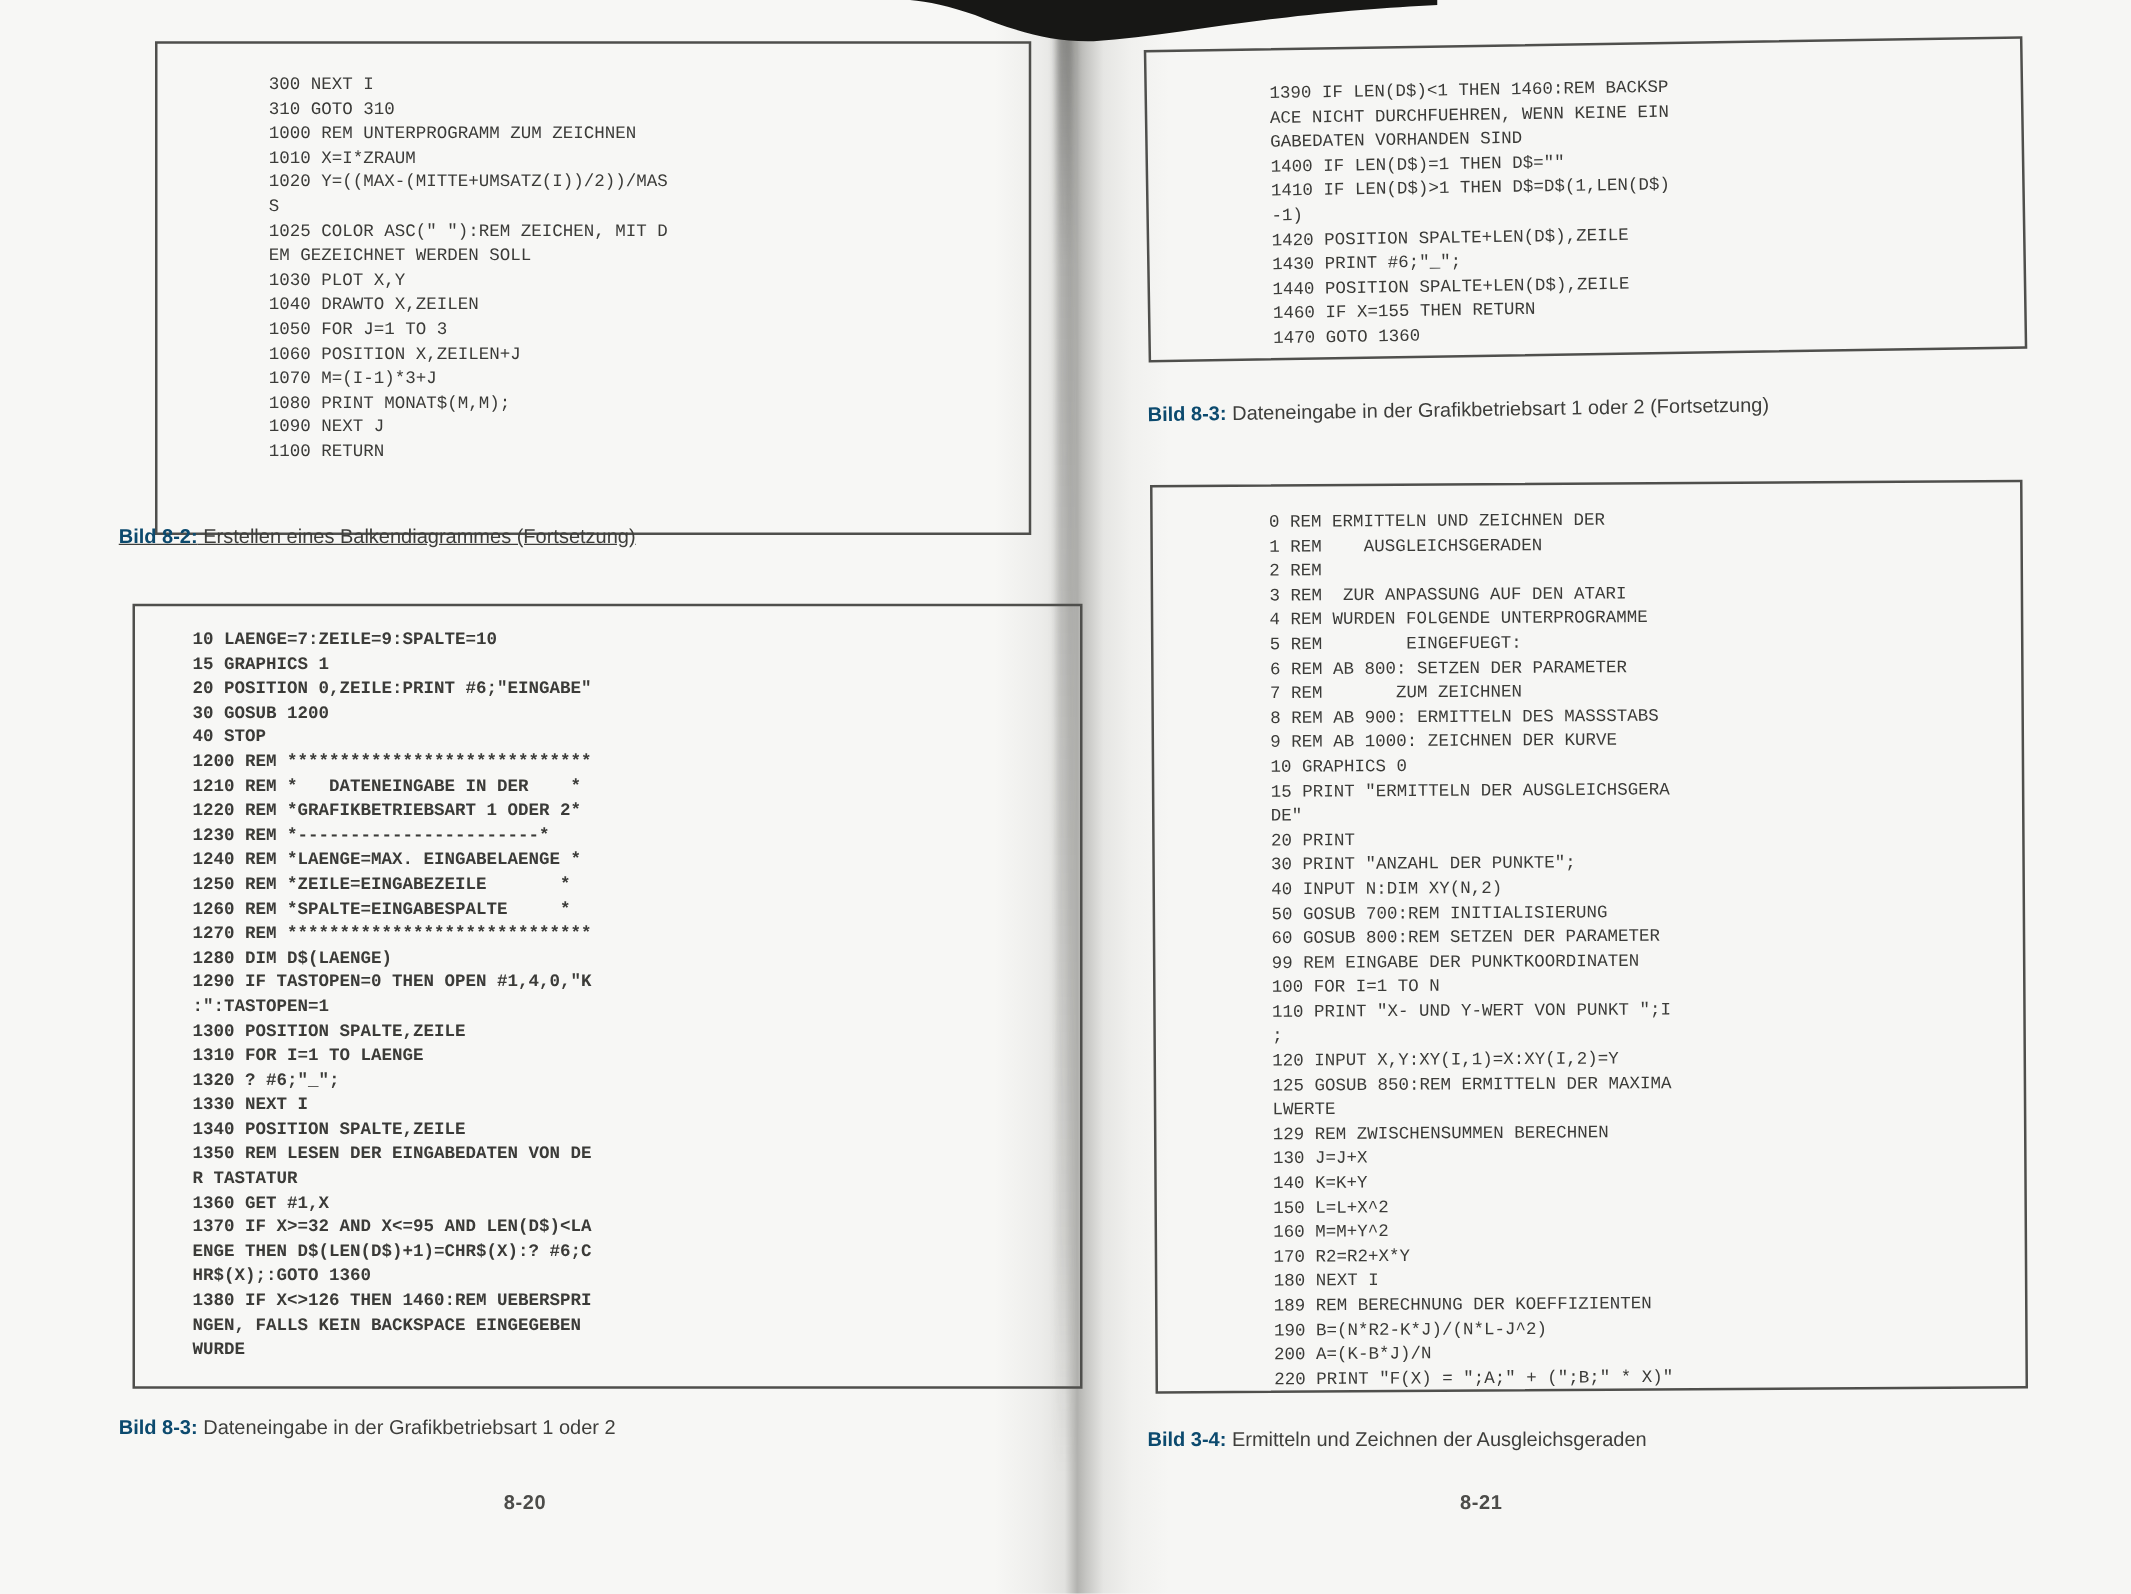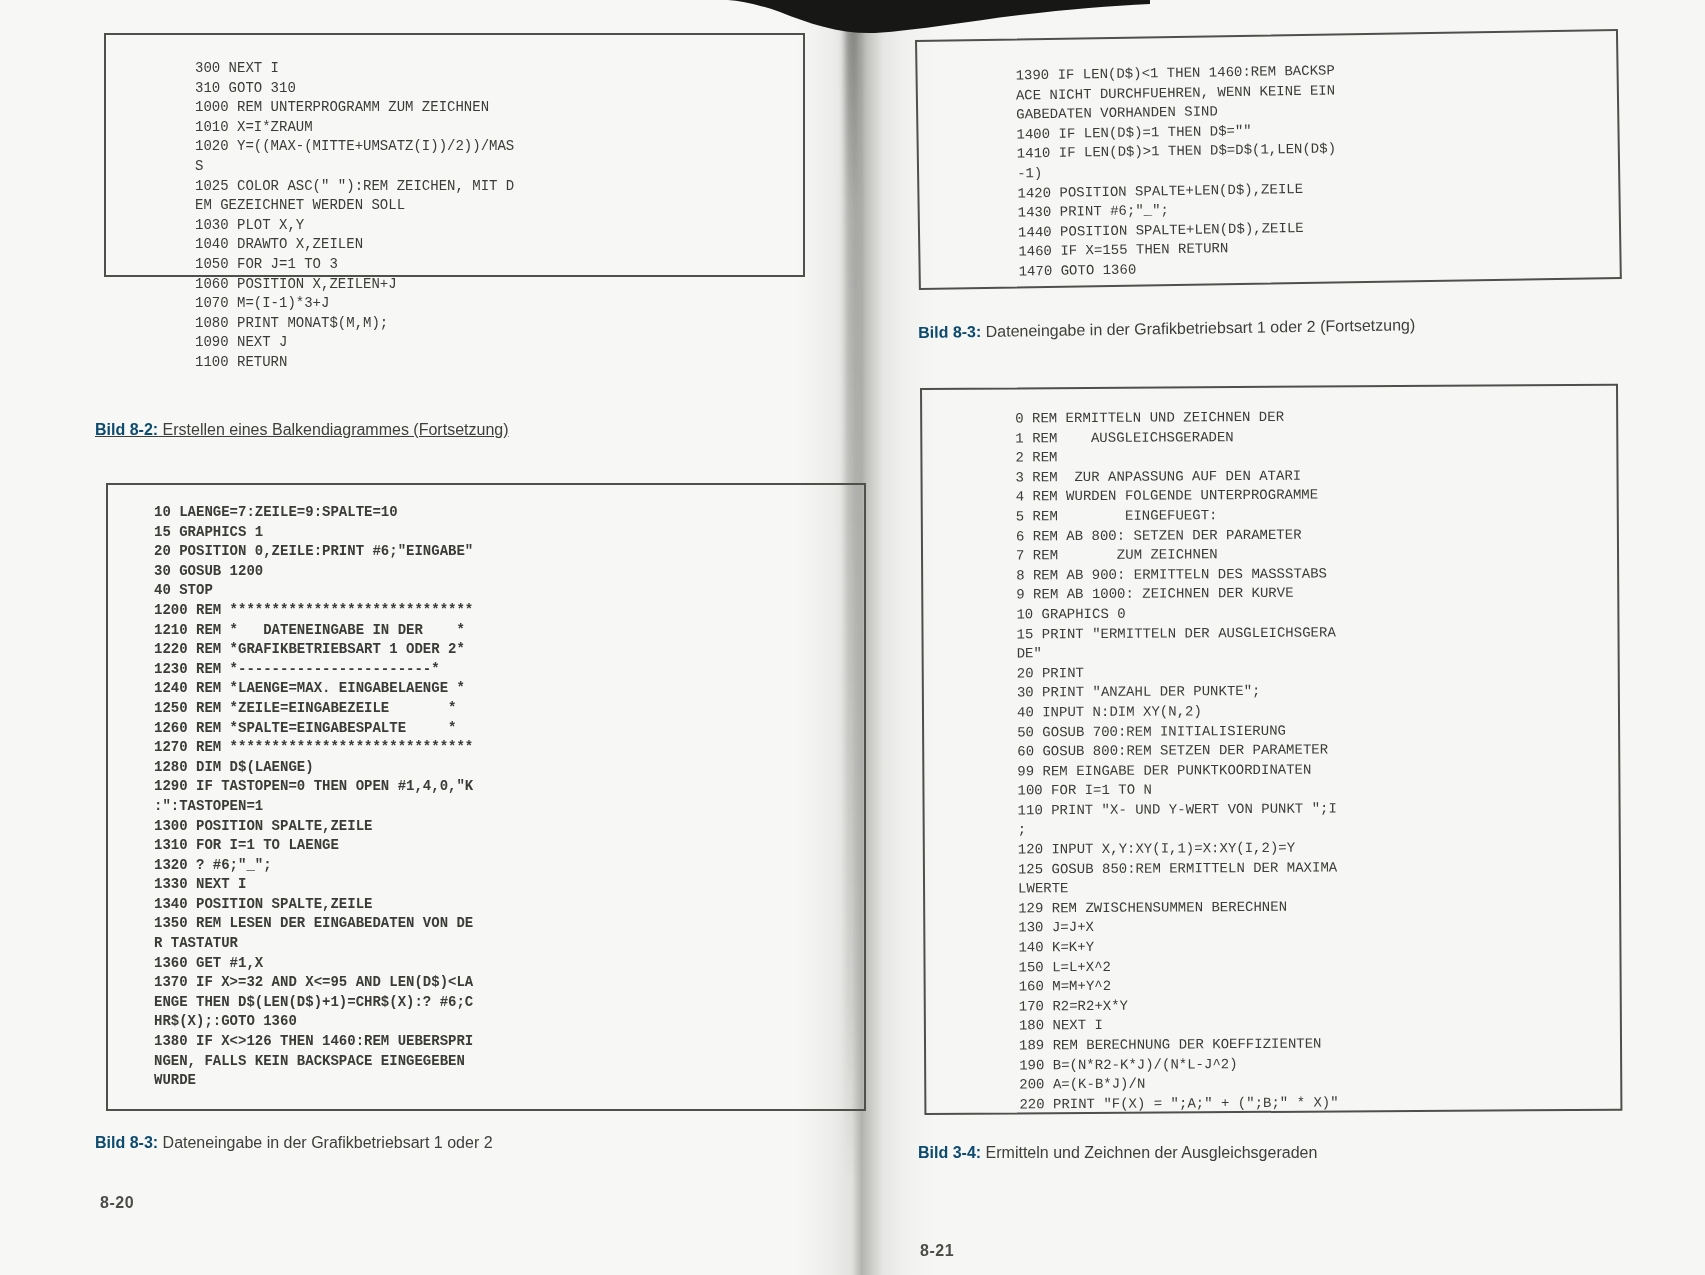--- a/index.html
+++ b/index.html
@@ -42,38 +42,38 @@
   }
   .code{
     font-family:"Liberation Mono","DejaVu Sans Mono",monospace;
     font-size:14px;line-height:19.6px;color:#3b3b38;white-space:pre;
   }
   .code-line{white-space:pre;}
 
   .caption{position:absolute;font-size:16px;color:#3e3e3b;white-space:nowrap;}
   .caption .cap-label{font-weight:bold;color:#0c4a6e;}
   .pagenum{position:absolute;font-size:16px;font-weight:bold;color:#4c4c49;
-    letter-spacing:0.5px;text-align:left;}
+    letter-spacing:0.5px;text-align:center;}
 
   .rot-r1{transform:rotate(-0.9deg);transform-origin:left top;}
   .rot-r2{transform:rotate(-0.35deg);transform-origin:left top;}
 </style>
 </head>
 <body>
 
 <div class="page-left"></div>
 <div class="page-right"></div>
 
 <div class="gutter"></div>
 <div class="gutter-core"></div>
 <svg class="spine-top" width="460" height="70" viewBox="0 0 460 70">
   <path d="M38,0 L460,0 L460,4 C420,6 380,9 330,15 C280,21 230,30 185,33 C150,34 120,24 90,12 C70,5 52,1 38,0 Z" fill="#171715"></path>
 </svg>
 
-<div class="codebox" style="left:104px;top:33px;width:701px;height:244px;padding:24px 14px 0 89px;">
+<div class="codebox" style="left:124px;top:33px;width:701px;height:395px;padding:24px 14px 0 89px;">
   <div class="code"><div class="code-line">300 NEXT I</div><div class="code-line">310 GOTO 310</div><div class="code-line">1000 REM UNTERPROGRAMM ZUM ZEICHNEN</div><div class="code-line">1010 X=I*ZRAUM</div><div class="code-line">1020 Y=((MAX-(MITTE+UMSATZ(I))/2))/MAS</div><div class="code-line">S</div><div class="code-line">1025 COLOR ASC(" "):REM ZEICHEN, MIT D</div><div class="code-line">EM GEZEICHNET WERDEN SOLL</div><div class="code-line">1030 PLOT X,Y</div><div class="code-line">1040 DRAWTO X,ZEILEN</div><div class="code-line">1050 FOR J=1 TO 3</div><div class="code-line">1060 POSITION X,ZEILEN+J</div><div class="code-line">1070 M=(I-1)*3+J</div><div class="code-line">1080 PRINT MONAT$(M,M);</div><div class="code-line">1090 NEXT J</div><div class="code-line">1100 RETURN</div></div>
 </div>
 
 <div class="caption" style="left:95px;top:421px;text-decoration:underline;">
   <span class="cap-label">Bild 8-2:</span><span> Erstellen eines Balkendiagrammes (Fortsetzung)</span>
 </div>
 
 <div class="codebox" style="left:106px;top:483px;width:760px;height:628px;padding:18px 14px 0 46px;font-weight:bold;">
   <div class="code"><div class="code-line">10 LAENGE=7:ZEILE=9:SPALTE=10</div><div class="code-line">15 GRAPHICS 1</div><div class="code-line">20 POSITION 0,ZEILE:PRINT #6;"EINGABE"</div><div class="code-line">30 GOSUB 1200</div><div class="code-line">40 STOP</div><div class="code-line">1200 REM *****************************</div><div class="code-line">1210 REM *   DATENEINGABE IN DER    *</div><div class="code-line">1220 REM *GRAFIKBETRIEBSART 1 ODER 2*</div><div class="code-line">1230 REM *-----------------------*</div><div class="code-line">1240 REM *LAENGE=MAX. EINGABELAENGE *</div><div class="code-line">1250 REM *ZEILE=EINGABEZEILE       *</div><div class="code-line">1260 REM *SPALTE=EINGABESPALTE     *</div><div class="code-line">1270 REM *****************************</div><div class="code-line">1280 DIM D$(LAENGE)</div><div class="code-line">1290 IF TASTOPEN=0 THEN OPEN #1,4,0,"K</div><div class="code-line">:":TASTOPEN=1</div><div class="code-line">1300 POSITION SPALTE,ZEILE</div><div class="code-line">1310 FOR I=1 TO LAENGE</div><div class="code-line">1320 ? #6;"_";</div><div class="code-line">1330 NEXT I</div><div class="code-line">1340 POSITION SPALTE,ZEILE</div><div class="code-line">1350 REM LESEN DER EINGABEDATEN VON DE</div><div class="code-line">R TASTATUR</div><div class="code-line">1360 GET #1,X</div><div class="code-line">1370 IF X&gt;=32 AND X&lt;=95 AND LEN(D$)&lt;LA</div><div class="code-line">ENGE THEN D$(LEN(D$)+1)=CHR$(X):? #6;C</div><div class="code-line">HR$(X);:GOTO 1360</div><div class="code-line">1380 IF X&lt;&gt;126 THEN 1460:REM UEBERSPRI</div><div class="code-line">NGEN, FALLS KEIN BACKSPACE EINGEGEBEN</div><div class="code-line">WURDE</div></div>
 </div>
@@ -93,13 +93,13 @@
 </div>
 
 <div class="codebox rot-r2" style="left:920px;top:388px;width:698px;height:727px;padding:20px 14px 0 93px;">
   <div class="code"><div class="code-line">0 REM ERMITTELN UND ZEICHNEN DER</div><div class="code-line">1 REM    AUSGLEICHSGERADEN</div><div class="code-line">2 REM</div><div class="code-line">3 REM  ZUR ANPASSUNG AUF DEN ATARI</div><div class="code-line">4 REM WURDEN FOLGENDE UNTERPROGRAMME</div><div class="code-line">5 REM        EINGEFUEGT:</div><div class="code-line">6 REM AB 800: SETZEN DER PARAMETER</div><div class="code-line">7 REM       ZUM ZEICHNEN</div><div class="code-line">8 REM AB 900: ERMITTELN DES MASSSTABS</div><div class="code-line">9 REM AB 1000: ZEICHNEN DER KURVE</div><div class="code-line">10 GRAPHICS 0</div><div class="code-line">15 PRINT "ERMITTELN DER AUSGLEICHSGERA</div><div class="code-line">DE"</div><div class="code-line">20 PRINT</div><div class="code-line">30 PRINT "ANZAHL DER PUNKTE";</div><div class="code-line">40 INPUT N:DIM XY(N,2)</div><div class="code-line">50 GOSUB 700:REM INITIALISIERUNG</div><div class="code-line">60 GOSUB 800:REM SETZEN DER PARAMETER</div><div class="code-line">99 REM EINGABE DER PUNKTKOORDINATEN</div><div class="code-line">100 FOR I=1 TO N</div><div class="code-line">110 PRINT "X- UND Y-WERT VON PUNKT ";I</div><div class="code-line">;</div><div class="code-line">120 INPUT X,Y:XY(I,1)=X:XY(I,2)=Y</div><div class="code-line">125 GOSUB 850:REM ERMITTELN DER MAXIMA</div><div class="code-line">LWERTE</div><div class="code-line">129 REM ZWISCHENSUMMEN BERECHNEN</div><div class="code-line">130 J=J+X</div><div class="code-line">140 K=K+Y</div><div class="code-line">150 L=L+X^2</div><div class="code-line">160 M=M+Y^2</div><div class="code-line">170 R2=R2+X*Y</div><div class="code-line">180 NEXT I</div><div class="code-line">189 REM BERECHNUNG DER KOEFFIZIENTEN</div><div class="code-line">190 B=(N*R2-K*J)/(N*L-J^2)</div><div class="code-line">200 A=(K-B*J)/N</div><div class="code-line">220 PRINT "F(X) = ";A;" + (";B;" * X)"</div></div>
 </div>
 
 <div class="caption" style="left:918px;top:1144px;">
   <span class="cap-label">Bild 3-4:</span><span> Ermitteln und Zeichnen der Ausgleichsgeraden</span>
 </div>
 
-<div class="pagenum" style="left:920px;top:1194px;width:530px;margin-top:48px;">8-21</div>
+<div class="pagenum" style="left:920px;top:1194px;width:530px;">8-21</div>
 
 </body></html>

